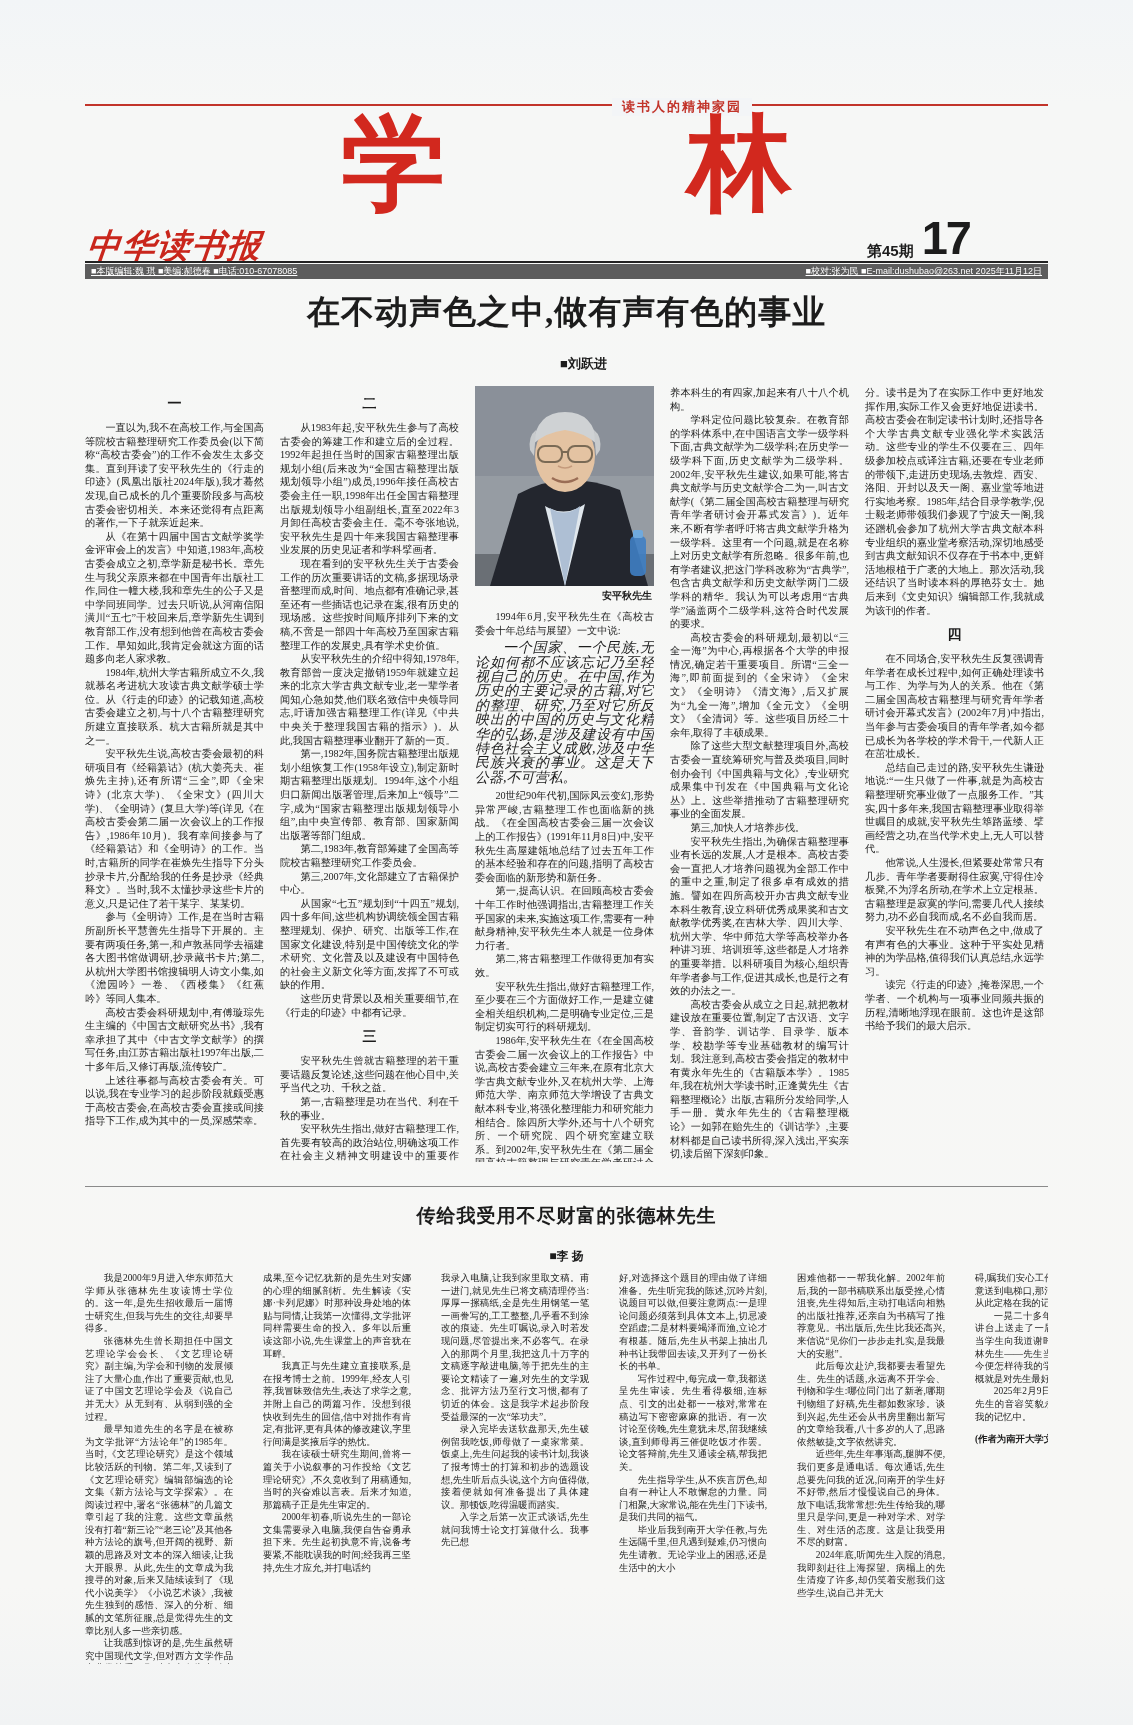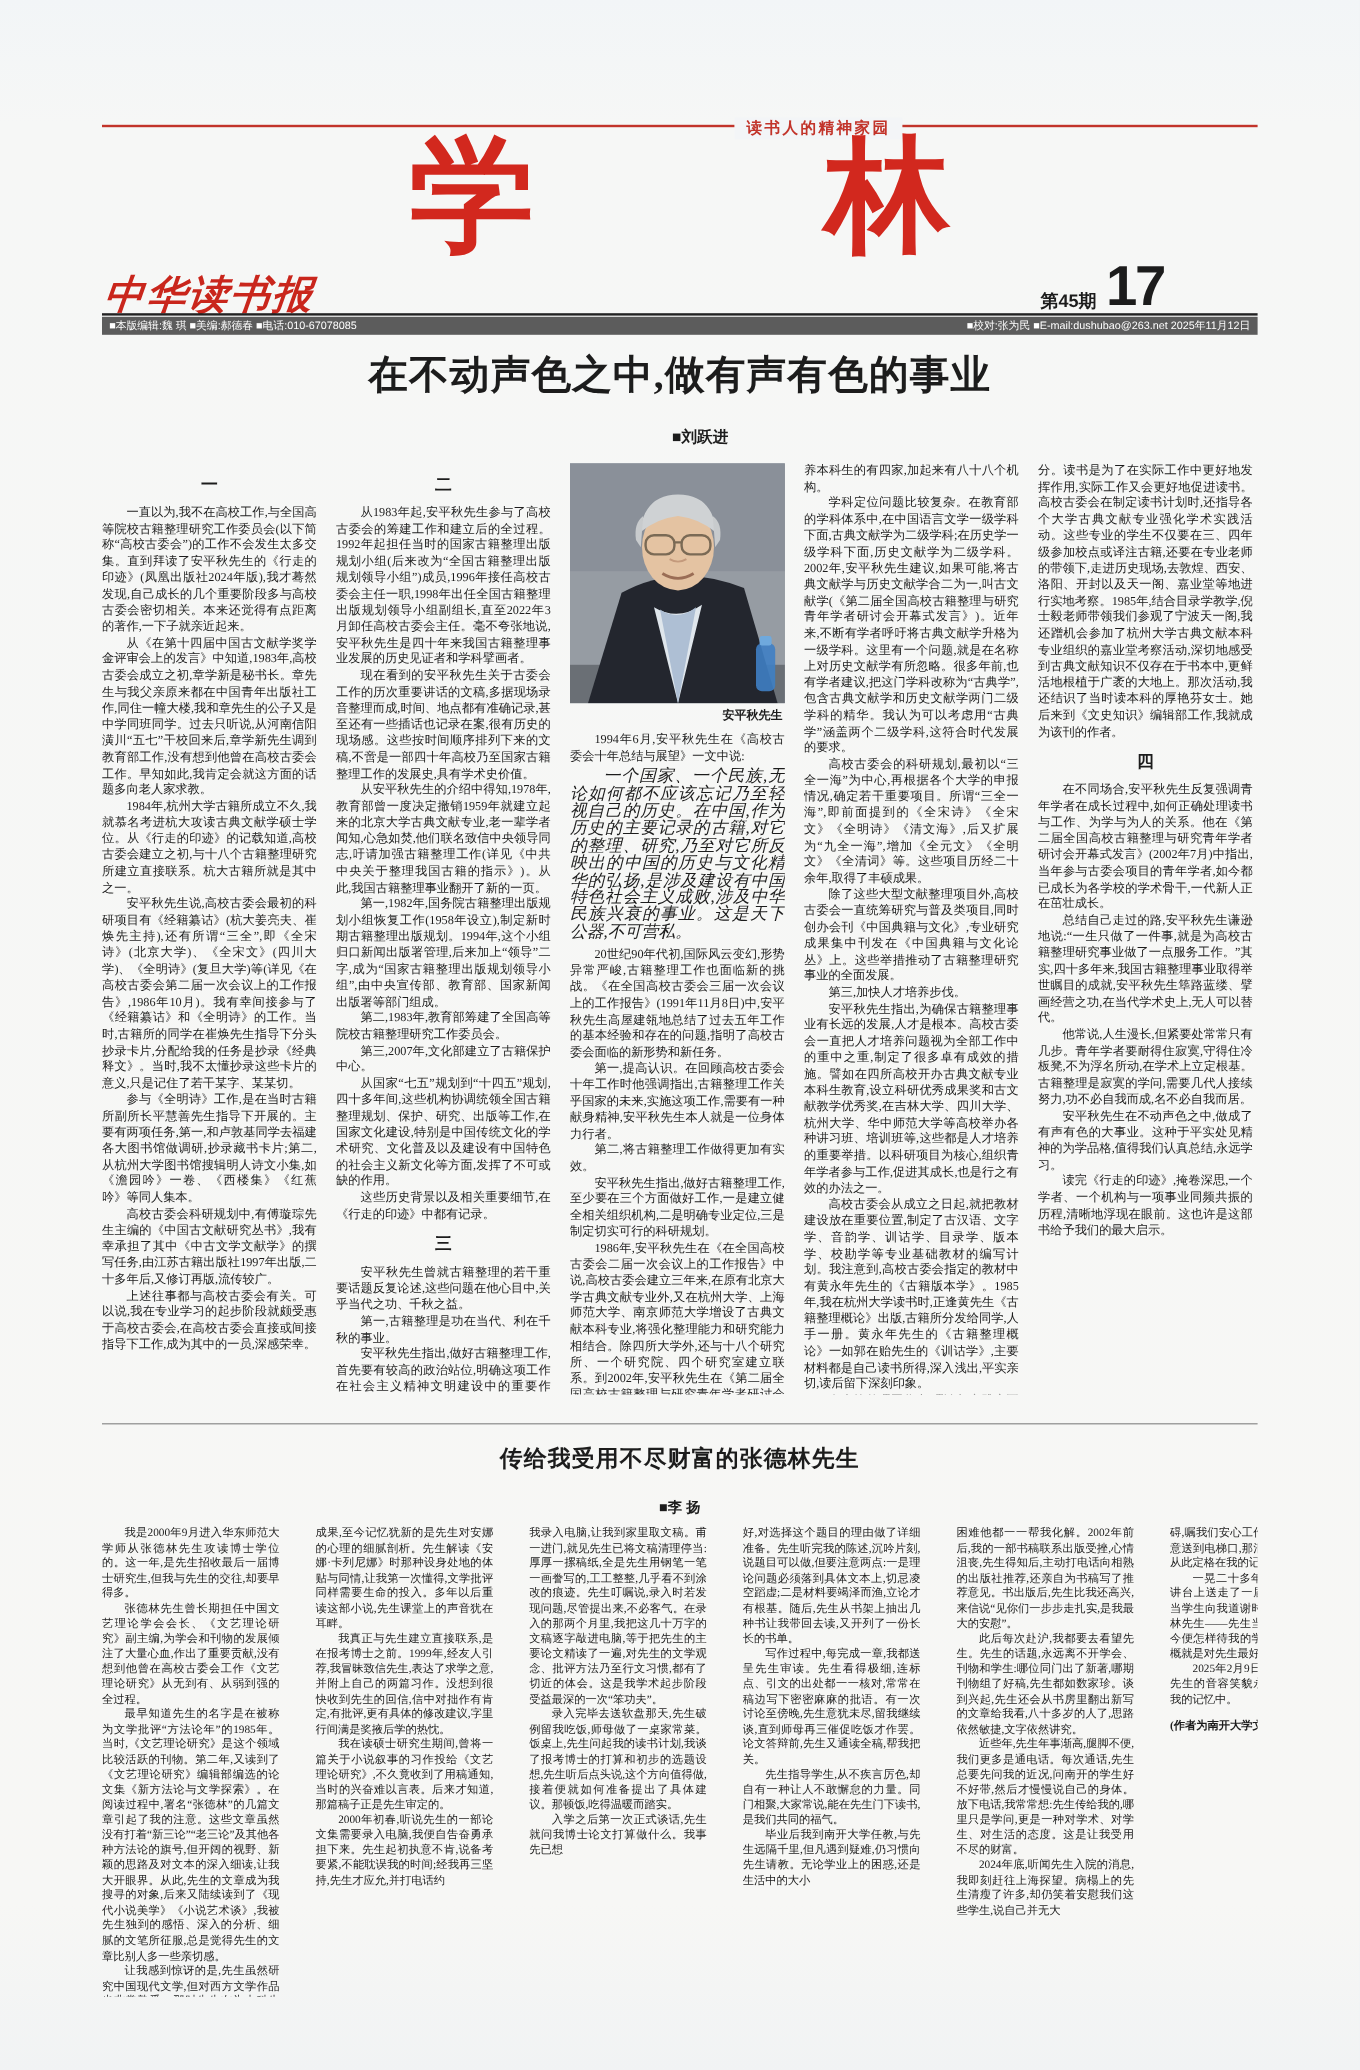--- a/index.html
+++ b/index.html
@@ -37,21 +37,21 @@
   .issue-no{display:inline-block;font-size:15px;font-weight:bold;vertical-align:bottom;margin-right:8px;
     font-family:"Liberation Sans","DejaVu Sans",sans-serif;margin-left:20px;}
   .page-no{display:inline-block;font-size:47px;font-weight:900;line-height:1;vertical-align:bottom;
     font-family:"Liberation Sans","DejaVu Sans",sans-serif;letter-spacing:-2px;}
   .top-rule{position:absolute;left:0;top:261px;width:963px;border-top:2px solid #222;}
   .info-bar{
     position:absolute;left:0;top:264px;width:963px;height:15px;
     background:#5c5c5c;color:#fff;
     font-family:"Liberation Sans","DejaVu Sans",sans-serif;
     font-size:9px;line-height:15px;display:flex;justify-content:space-between;
-    padding:0 6px;box-sizing:border-box;white-space:nowrap;
+    padding:0 6px;box-sizing:border-box;white-space:nowrap;text-decoration:underline;
   }
 
   
   .a1-title{position:absolute;left:0;top:290px;width:963px;text-align:center;
     font-size:33px;font-weight:900;letter-spacing:1px;}
   .a1-author{position:absolute;left:17px;top:355px;width:963px;text-align:center;
     font-size:13px;font-weight:bold;font-family:Liberation Mono, monospace;}
   .a1-cols{position:absolute;left:0;top:386px;width:963px;height:776px;display:flex;gap:16px;overflow:hidden;}
   .a1-cols .col{width:179px;height:776px;overflow:hidden;flex:none;}
 
@@ -185,21 +185,21 @@
         </div>
       </div>
 
     <div class="divider"></div>
 
     <div class="a2-title">传给我受用不尽财富的张德林先生</div>
     <div class="a2-author">■李  扬</div>
     <div class="a2-cols" id="a2cols">
         <div class="col">
           <p class="body">我是2000年9月进入华东师范大学师从张德林先生攻读博士学位的。这一年,是先生招收最后一届博士研究生,但我与先生的交往,却要早得多。</p>
-          <p class="body">张德林先生曾长期担任中国文艺理论学会会长、《文艺理论研究》副主编,为学会和刊物的发展倾注了大量心血,作出了重要贡献,没有想到他曾在高校古委会工作《文艺理论研究》从无到有、从弱到强的全过程。</p>
+          <p class="body">张德林先生曾长期担任中国文艺理论学会会长、《文艺理论研究》副主编,为学会和刊物的发展倾注了大量心血,作出了重要贡献,也见证了中国文艺理论学会及《说自己并无大》从无到有、从弱到强的全过程。</p>
           <p class="body">最早知道先生的名字是在被称为文学批评“方法论年”的1985年。当时,《文艺理论研究》是这个领域比较活跃的刊物。第二年,又读到了《文艺理论研究》编辑部编选的论文集《新方法论与文学探索》。在阅读过程中,署名“张德林”的几篇文章引起了我的注意。这些文章虽然没有打着“新三论”“老三论”及其他各种方法论的旗号,但开阔的视野、新颖的思路及对文本的深入细读,让我大开眼界。从此,先生的文章成为我搜寻的对象,后来又陆续读到了《现代小说美学》《小说艺术谈》,我被先生独到的感悟、深入的分析、细腻的文笔所征服,总是觉得先生的文章比别人多一些亲切感。</p>
           <p class="body">让我感到惊讶的是,先生虽然研究中国现代文学,但对西方文学作品也非常熟悉。那时先生在为本科生讲授外国文学课程,在课堂上,我没少吸收先生研究的</p>
         </div>
         <div class="col">
           <p class="body nc">成果,至今记忆犹新的是先生对安娜的心理的细腻剖析。先生解读《安娜·卡列尼娜》时那种设身处地的体贴与同情,让我第一次懂得,文学批评同样需要生命的投入。多年以后重读这部小说,先生课堂上的声音犹在耳畔。</p>
           <p class="body">我真正与先生建立直接联系,是在报考博士之前。1999年,经友人引荐,我冒昧致信先生,表达了求学之意,并附上自己的两篇习作。没想到很快收到先生的回信,信中对拙作有肯定,有批评,更有具体的修改建议,字里行间满是奖掖后学的热忱。</p>
           <p class="body">我在读硕士研究生期间,曾将一篇关于小说叙事的习作投给《文艺理论研究》,不久竟收到了用稿通知,当时的兴奋难以言表。后来才知道,那篇稿子正是先生审定的。</p>
           <p class="body">2000年初春,听说先生的一部论文集需要录入电脑,我便自告奋勇承担下来。先生起初执意不肯,说备考要紧,不能耽误我的时间;经我再三坚持,先生才应允,并打电话约</p>
         </div>
         <div class="col">

